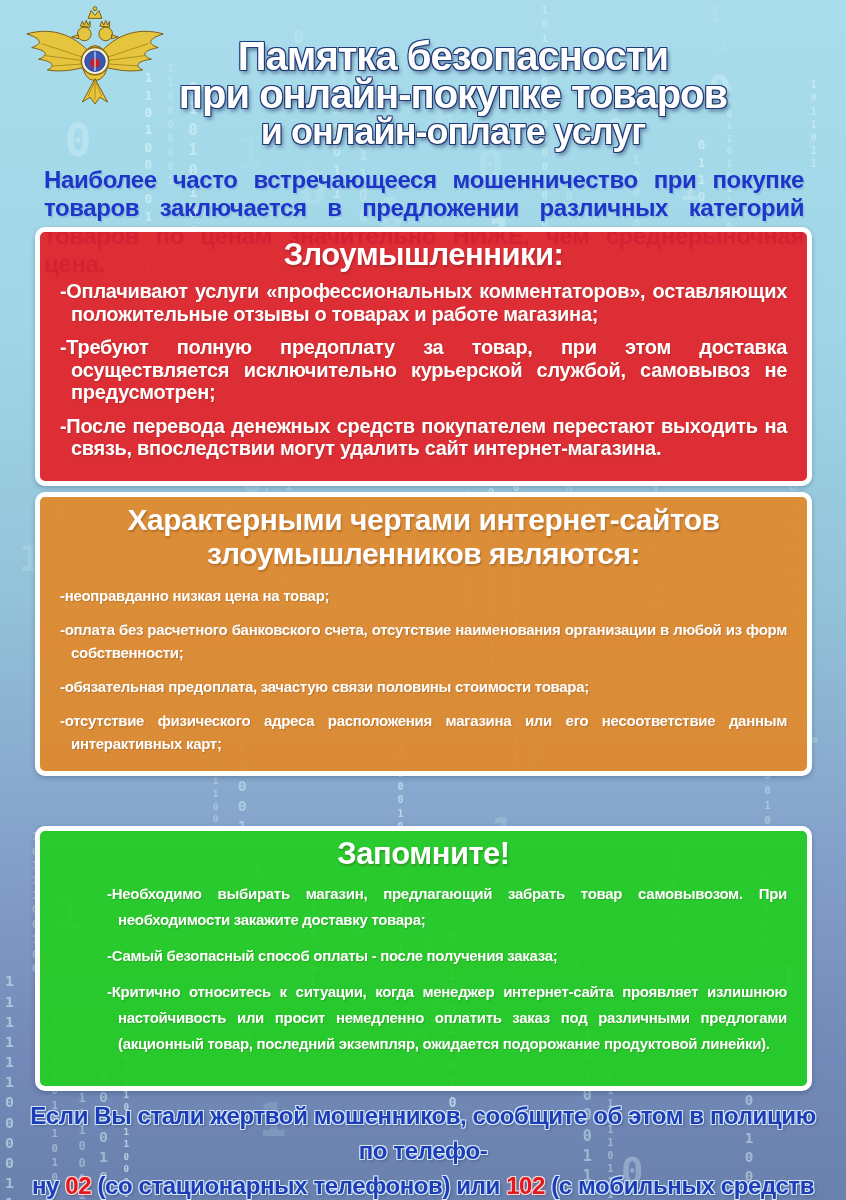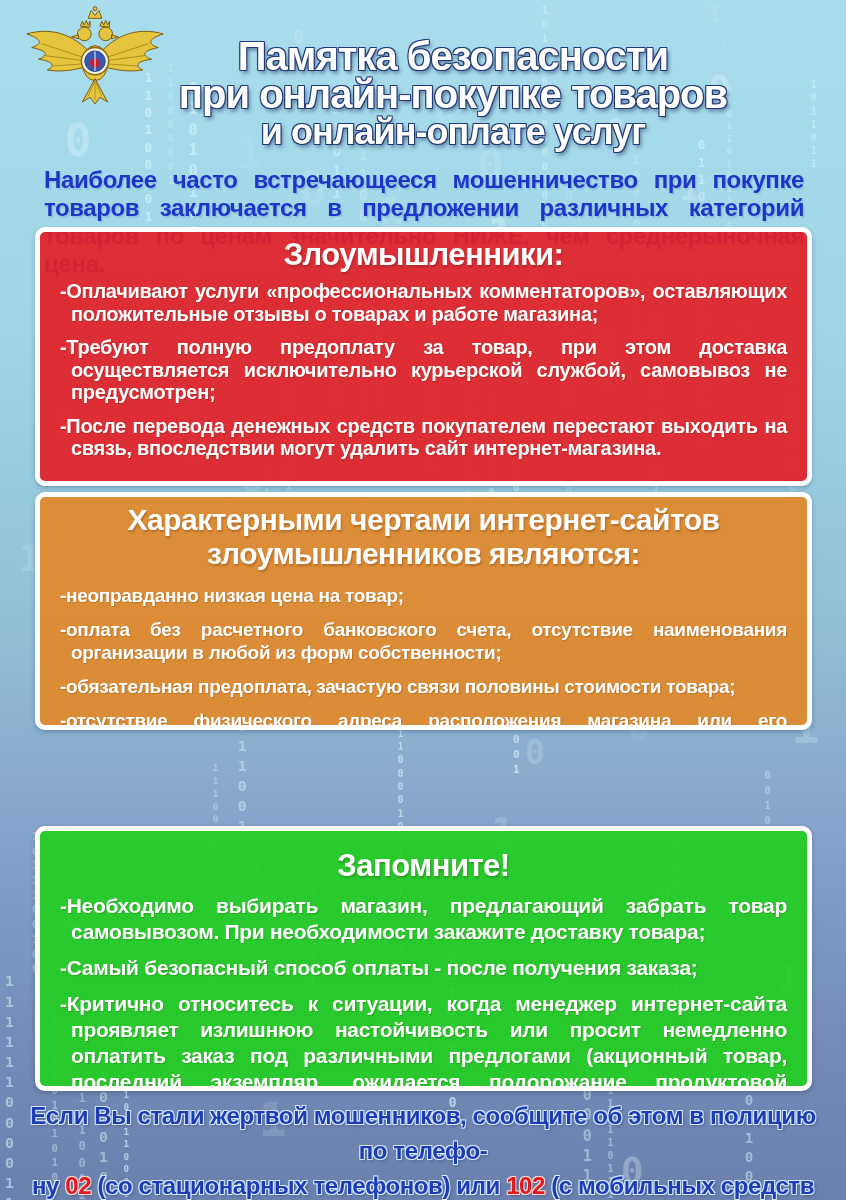--- a/index.html
+++ b/index.html
@@ -32,27 +32,27 @@
   .box h2{margin:0;text-align:center;font-weight:bold;letter-spacing:-0.5px;
     text-shadow:1px 2px 2px rgba(60,20,10,.25);}
   .bullets{text-align:justify;font-weight:bold;letter-spacing:-0.3px;}
   .bullets .bullet{text-indent:-11px;padding-left:11px;
     text-shadow:1px 1px 1px rgba(60,30,10,.2);}
 
   .box-red{top:227px;height:259px;padding:5px 20px 0 20px;}
   .box-red h2{font-size:31px;line-height:36px;margin-bottom:7px;}
   .box-red .bullet{font-size:20px;line-height:22.5px;margin-bottom:11px;}
 
-  .box-orange{top:492px;height:238px;padding:6px 20px 0 20px;}
+  .box-orange{top:492px;height:284px;padding:6px 20px 0 20px;}
   .box-orange h2{font-size:30px;line-height:34px;margin-bottom:13px;}
-  .box-orange .bullet{font-size:19px;line-height:23px;margin-bottom:11px;}
+  .box-orange .bullet{font-size:15px;line-height:23px;margin-bottom:11px;}
 
   .box-green{top:826px;height:265px;padding:5px 20px 0 20px;}
-  .box-green h2{font-size:31px;line-height:36px;margin-bottom:9px;margin-top:12px;}
-  .box-green .bullet{font-size:21px;line-height:26px;margin-bottom:10px;}
+  .box-green h2{font-size:31px;line-height:36px;margin-bottom:9px;}
+  .box-green .bullet{font-size:15px;line-height:26px;margin-bottom:10px;margin-left:47px;}
 
   .footer{position:absolute;top:1098px;left:28px;right:28px;z-index:2;
     text-align:center;color:#1d3db6;font-weight:bold;font-size:24px;
     line-height:35px;letter-spacing:-0.4px;
     text-shadow:-1px -1px 0 #d6e8f8,1px -1px 0 #d6e8f8,-1px 1px 0 #d6e8f8,
                 1px 1px 0 #d6e8f8,2px 2px 3px rgba(25,45,95,.35);}
   .footer .phone-red{color:#e3181e;
     text-shadow:-1px -1px 0 #f3d9da,1px -1px 0 #f3d9da,-1px 1px 0 #f3d9da,
                 1px 1px 0 #f3d9da,2px 2px 3px rgba(95,25,25,.35);}
 </style>

